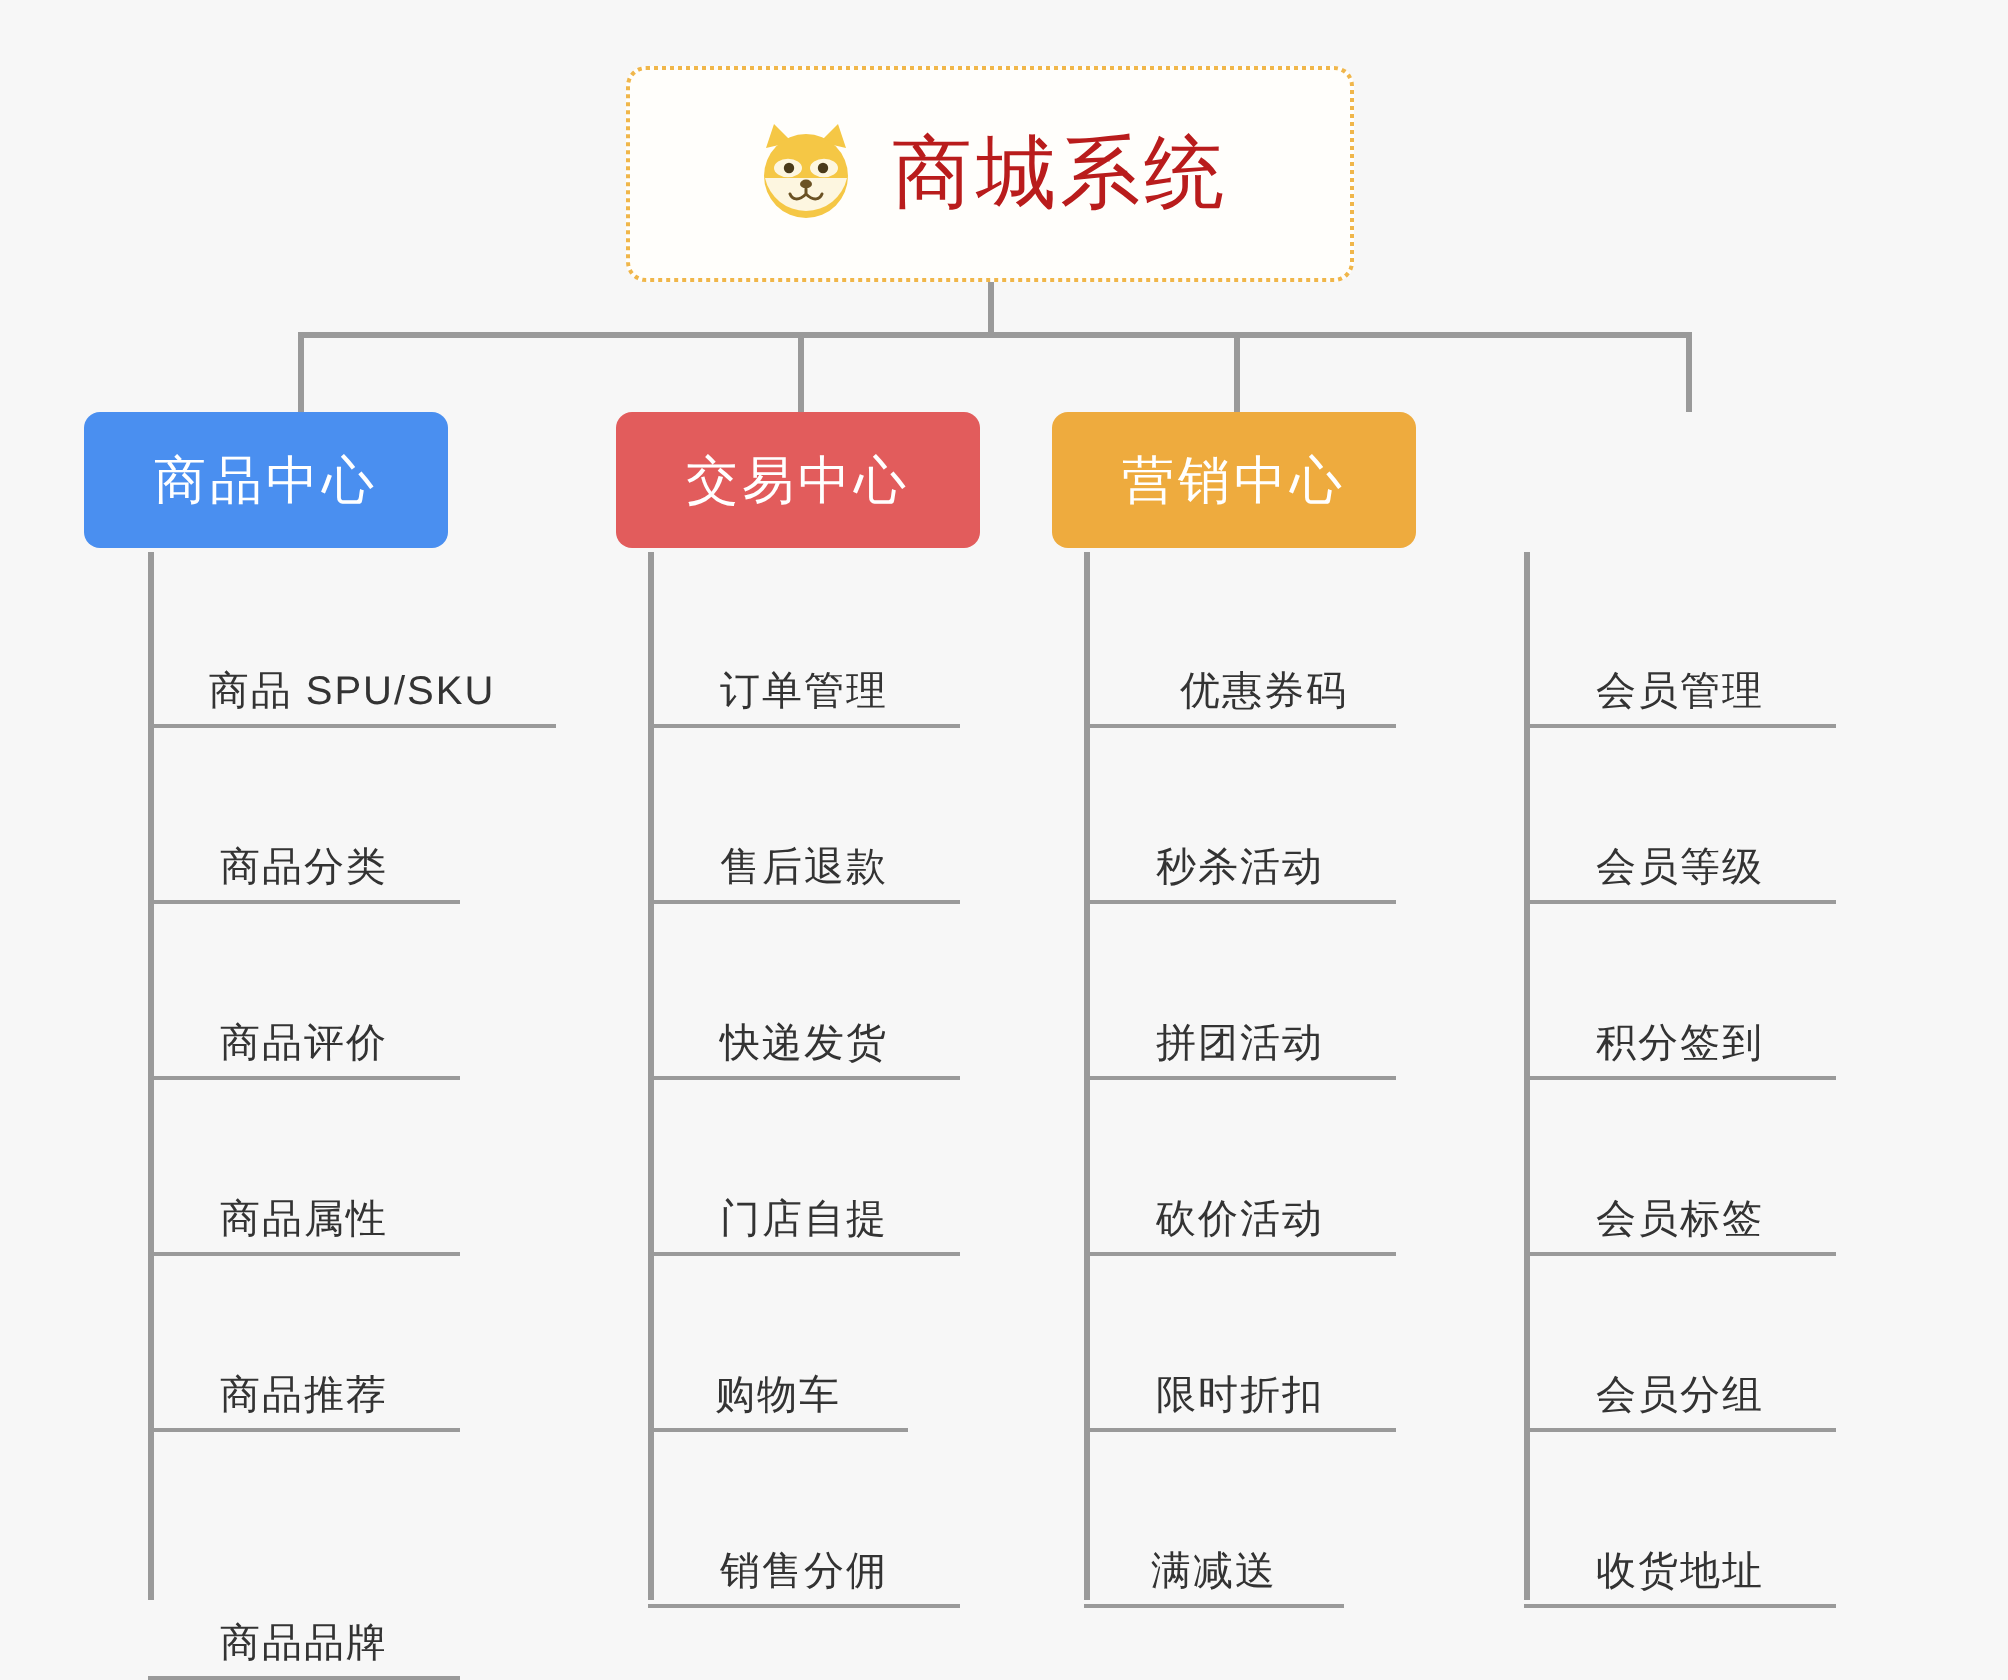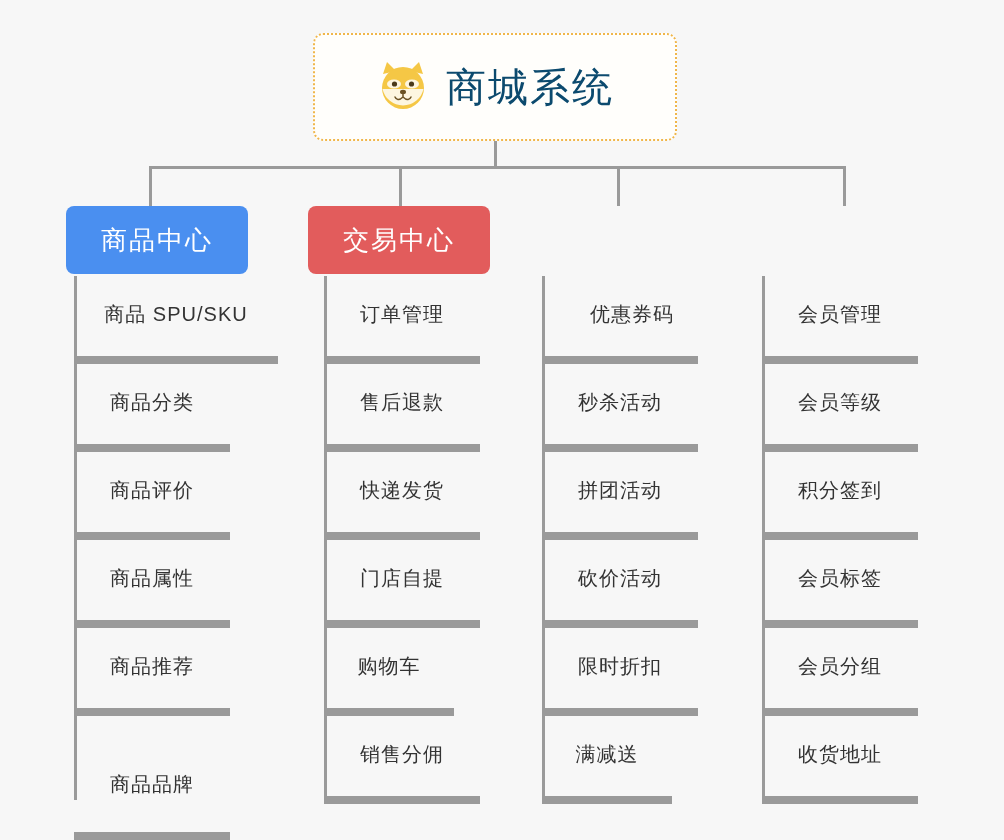--- a/index.html
+++ b/index.html
@@ -86,23 +86,23 @@
     position: absolute;
     left: 0;
     top: 0;
     width: 3px;
     background: #9a9a9a;
   }
   .leaf {
     position: absolute;
     left: 0;
     box-sizing: border-box;
-    border-bottom: 8px solid #000000;
+    border-bottom: 2px solid #000000;
     display: flex;
-    align-items: center;
+    align-items: flex-end;
     justify-content: center;
     padding-bottom: 4px;
   }
   .leaf-label {
     font-size: 20px;
     color: #333333;
     white-space: nowrap;
     line-height: 1.2;
     letter-spacing: 1px;
   }
@@ -127,37 +127,40 @@
         <ellipse cx="36" cy="24" rx="7" ry="4.6" fill="#fdf6e0"></ellipse>
 
         <ellipse cx="18.5" cy="24" rx="2.6" ry="2.6" fill="#4a3a1a"></ellipse>
         <ellipse cx="35.5" cy="24" rx="2.6" ry="2.6" fill="#4a3a1a"></ellipse>
 
         <ellipse cx="27" cy="32" rx="3" ry="2.2" fill="#6b5224"></ellipse>
 
         <path d="M27 34.5 L27 37 M27 37 C23 41 20 39.5 19 37 M27 37 C31 41 34 39.5 35 37" stroke="#6b5224" stroke-width="1.5" fill="none" stroke-linecap="round"></path>
       </svg>
     </span>
-    <span class="root-title" style="color: #0c4a6e;">商城系统</span>
+    <span class="root-title" style="color: #b91c1c;">商城系统</span>
   </div>
 
   <div class="conn conn-v" style="left: 494px; top: 141px; height: 27px; background: rgb(154, 154, 154);"></div>
   <div class="conn conn-h" style="left: 150px; top: 166px; width: 696px; background: rgb(154, 154, 154);"></div>
 
   <div class="conn conn-v" style="left: 149px; top: 166px; height: 40px; background: rgb(154, 154, 154);"></div>
   <div class="conn conn-v" style="left: 399px; top: 166px; height: 40px; background: rgb(154, 154, 154);"></div>
   <div class="conn conn-v" style="left: 617px; top: 166px; height: 40px; background: rgb(154, 154, 154);"></div>
   <div class="conn conn-v" style="left: 843px; top: 166px; height: 40px; background: rgb(154, 154, 154);"></div>
 
-  <div class="category" style="left: 66px; top: 206px; width: 182px; background: rgb(74, 143, 240);">
+  <div class="category" style="left: 42px; top: 206px; width: 182px; background: rgb(74, 143, 240);">
     <span class="category-label">商品中心</span>
   </div>
   <div class="category" style="left: 308px; top: 206px; width: 182px; background: rgb(226, 92, 92);">
     <span class="category-label">交易中心</span>
   </div>
+  <div class="category" style="left: 526px; top: 206px; width: 182px; background: rgb(238, 171, 62);">
+    <span class="category-label">营销中心</span>
+  </div>
 
   <div class="branch" style="left:74px;">
     <div class="branch-spine" style="height: 524px; background: rgb(154, 154, 154);"></div>
     <div class="leaf" style="top: 0px; width: 204px; height: 88px; border-bottom-color: rgb(154, 154, 154);">
       <span class="leaf-label">商品 SPU/SKU</span>
       </div>
     <div class="leaf" style="top: 88px; width: 156px; height: 88px; border-bottom-color: rgb(154, 154, 154);">
       <span class="leaf-label">商品分类</span>
       </div>
     <div class="leaf" style="top: 176px; width: 156px; height: 88px; border-bottom-color: rgb(154, 154, 154);">

